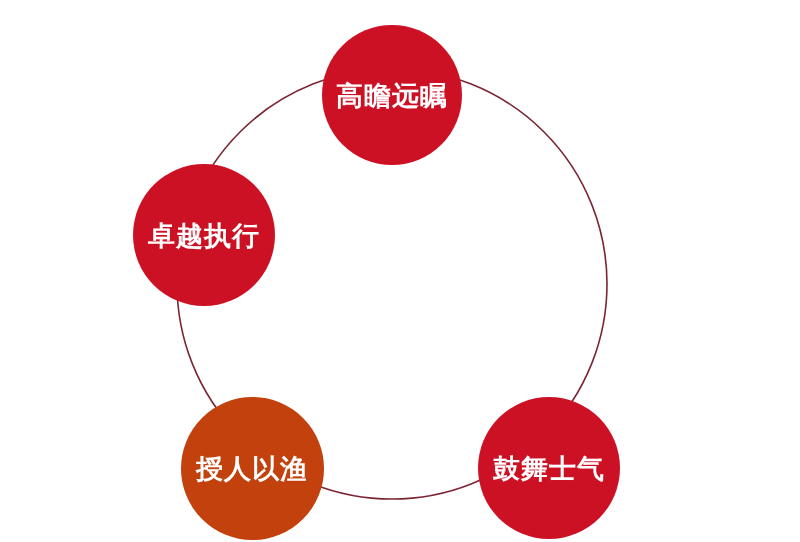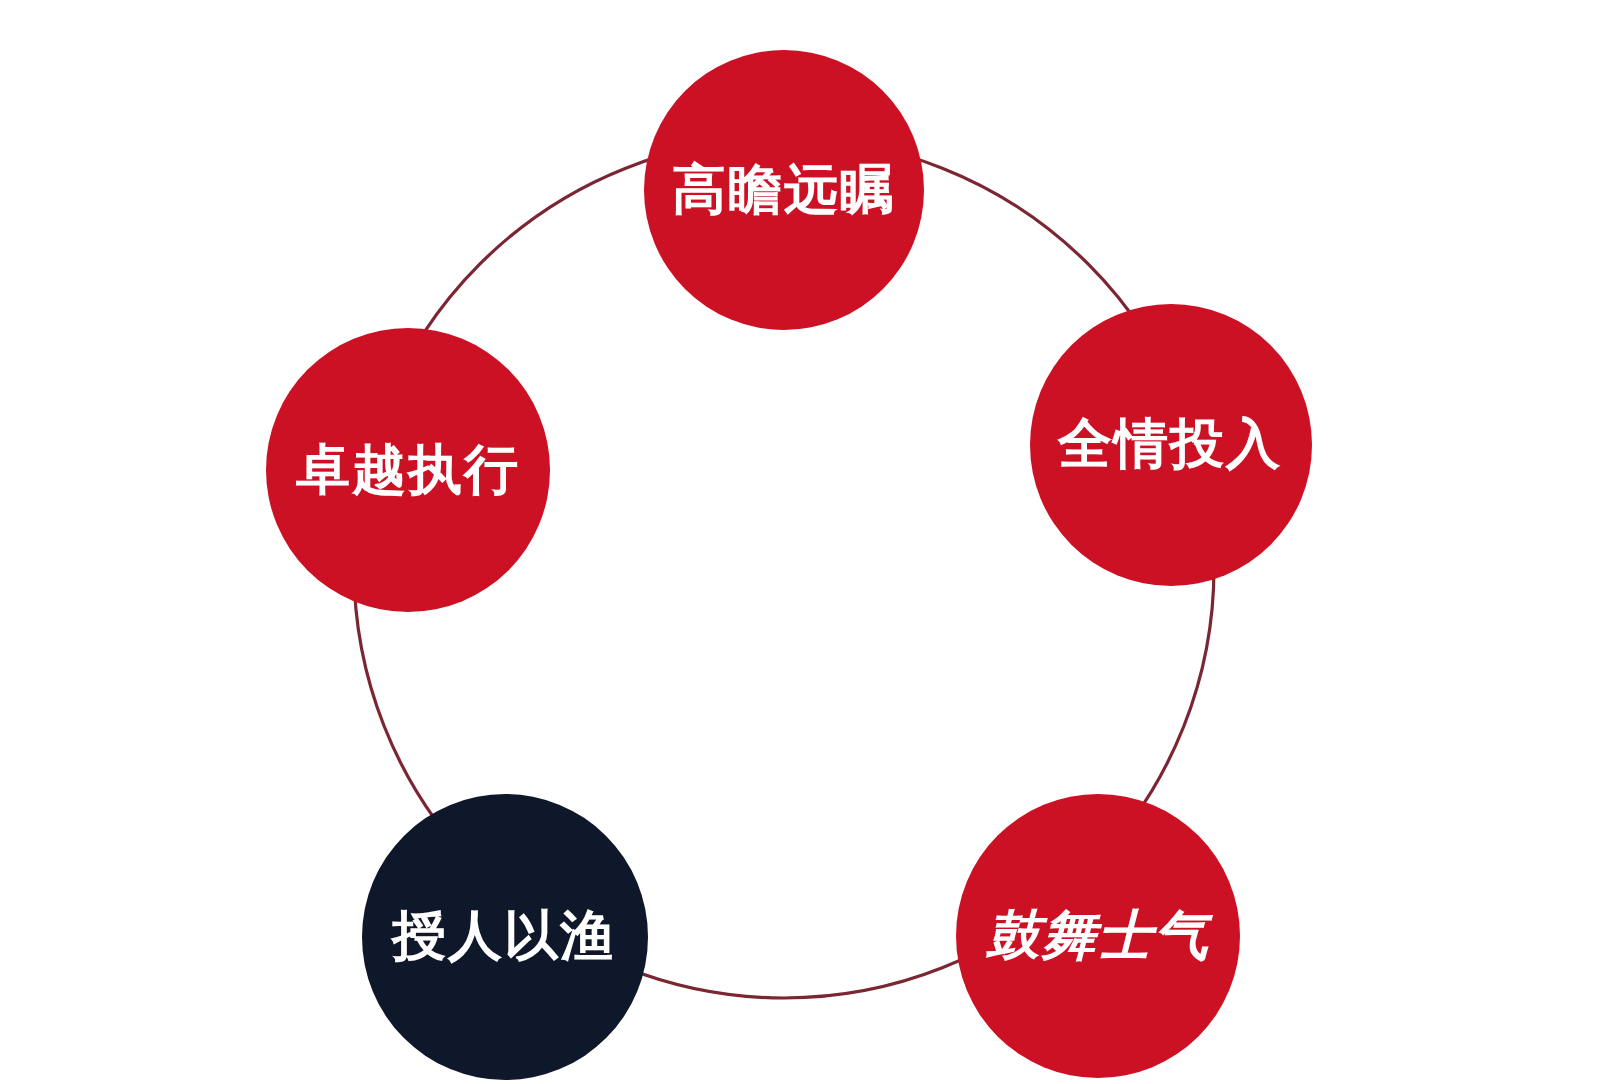--- a/index.html
+++ b/index.html
@@ -39,46 +39,43 @@
     font-size: 27px;
     letter-spacing: 1px;
     line-height: 1;
     text-align: center;
     white-space: nowrap;
     user-select: none;
   }
   
   #node-top      { left: 322px; top: 25px;  width: 140px; height: 140px; }
   #node-right    { left: 514px; top: 152px; width: 141px; height: 141px; }
-  #node-bottom-right { left: 478px; top: 397px; width: 142px; height: 142px; font-style: italic; }
+  #node-bottom-right { left: 478px; top: 397px; width: 142px; height: 142px; }
   #node-bottom-left  { left: 181px; top: 397px; width: 143px; height: 143px; }
   #node-left     { left: 133px; top: 152px; width: 142px; height: 142px; }
 </style>
 </head>
 <body>
 
 <div id="canvas" style="background: rgb(255, 255, 255);">
 
   <svg id="ring-svg" viewBox="0 0 800 542">
     <circle cx="392" cy="284" r="215" fill="none" stroke="#7b2633" stroke-width="1.6"></circle>
   </svg>
 
   <div class="node" id="node-top" style="width: 140px; height: 140px; left: 322px; top: 25px; background: rgb(205, 17, 37);">
     <span class="node-label" style="color: rgb(255, 255, 255);">高瞻远瞩</span>
   </div>
 
-  <div class="node" id="node-right" style="width: 141px; height: 141px; left: 514.5px; top: 151.5px; background: rgb(205, 17, 37);">
-    <span class="node-label" style="color: rgb(255, 255, 255);">全情投入</span>
-  </div>
 
   <div class="node" id="node-bottom-right" style="width: 142px; height: 142px; left: 478px; top: 397px; background: rgb(205, 17, 37);">
     <span class="node-label" style="color: rgb(255, 255, 255);">鼓舞士气</span>
   </div>
 
-  <div class="node" id="node-bottom-left" style="width: 143px; height: 143px; left: 180.5px; top: 396.5px; background: #0f172a;">
+  <div class="node" id="node-bottom-left" style="width: 143px; height: 143px; left: 180.5px; top: 396.5px; background: #c2410c;">
     <span class="node-label" style="color: rgb(255, 255, 255);">授人以渔</span>
   </div>
 
   <div class="node" id="node-left" style="width: 142px; height: 142px; left: 133px; top: 164px; background: rgb(205, 17, 37);">
     <span class="node-label" style="color: rgb(255, 255, 255);">卓越执行</span>
   </div>
 
 </div>
 
 </body></html>

